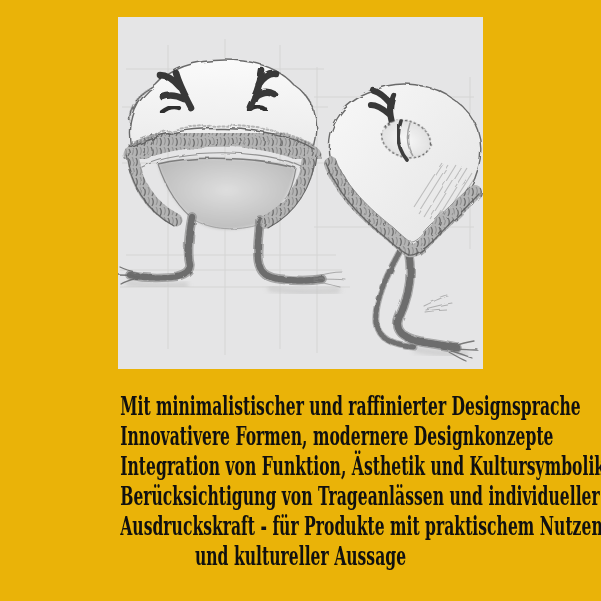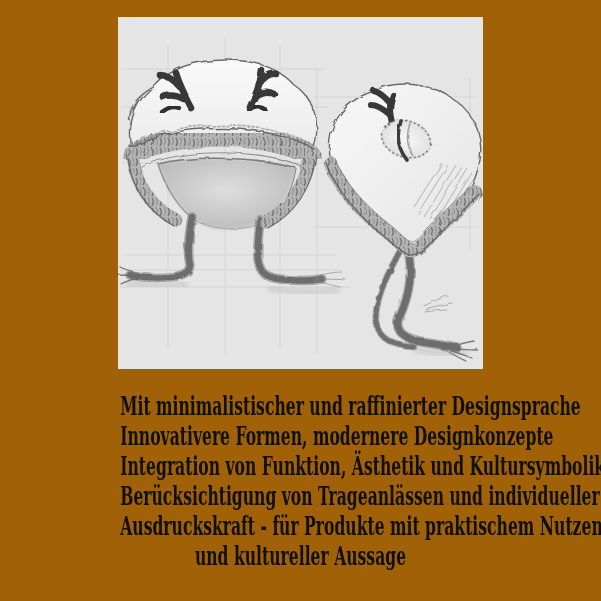--- a/index.html
+++ b/index.html
@@ -1,17 +1,17 @@
 <!DOCTYPE html>
 <html><head>
 <meta charset="utf-8">
 <style>
   html,body { margin:0; padding:0; background:#ffffff; }
   .page {
-    position:relative; width:601px; height:601px; background:#a16207;
+    position:relative; width:601px; height:601px; background:#eab308;
     overflow:hidden; font-family:"DejaVu Serif", serif;
   }
   .sketch-paper {
     position:absolute; left:118px; top:17px; width:365px; height:352px;
     background:#e5e5e6;
   }
   .sketch-paper svg { display:block; width:365px; height:352px; }
   .caption {
     position:absolute; left:0; top:391px; width:601px; text-align:center;
   }

